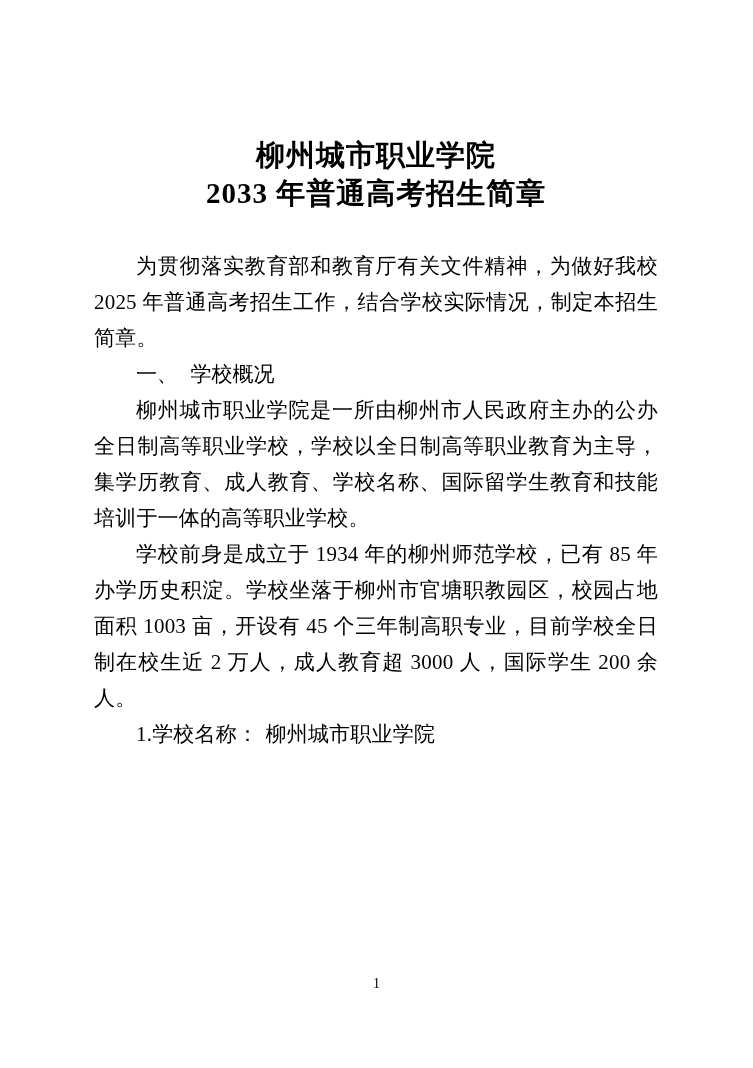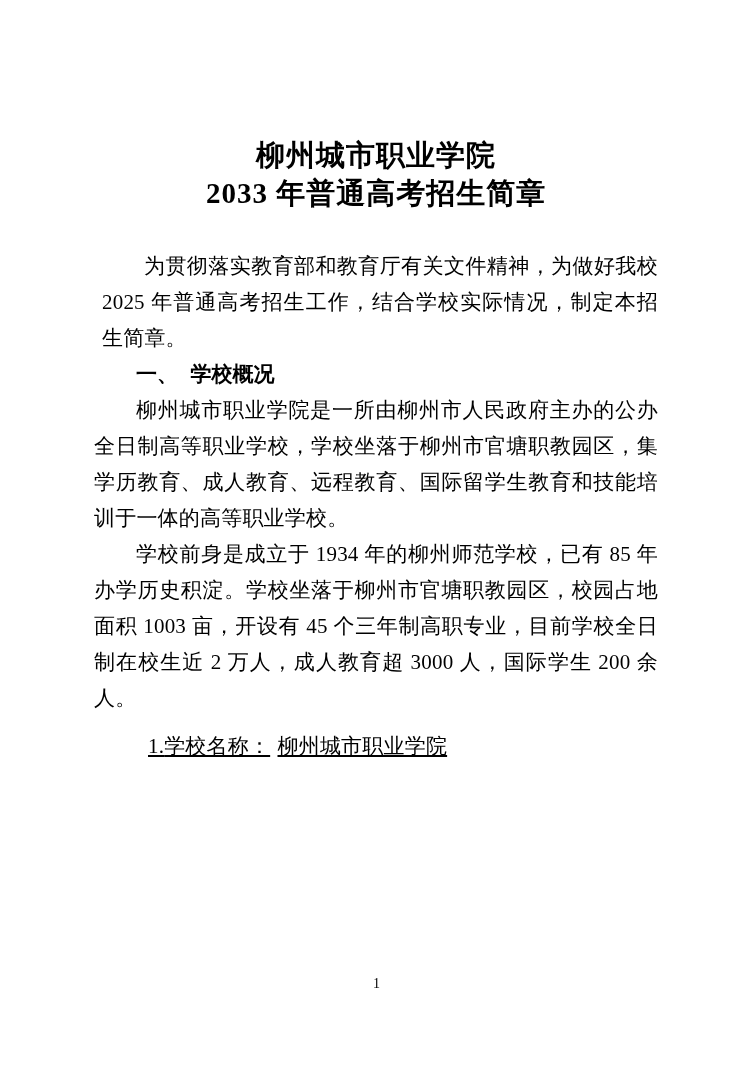--- a/index.html
+++ b/index.html
@@ -37,38 +37,36 @@
   .body-par {
     margin: 0;
     font-size: 21px;
     line-height: 36px;
     text-align: justify;
     text-indent: 2em;
     letter-spacing: 0.2px;
   }
   .intro {
     margin-top: 36px;
-    margin-left: 8px;
   }
   .section-heading {
     margin: 0;
     font-size: 21px;
-    font-weight: bold;
+    font-weight: normal;
     line-height: 36px;
     text-indent: 2em;
     font-family: "Liberation Sans", "DejaVu Sans", sans-serif;
   }
   .section-heading .section-number {
     margin-right: 0.6em;
   }
   .doc-list {
-    margin: 12px;
+    margin: 0;
     padding: 0;
     list-style: none;
-    text-decoration: underline;
   }
   .list-item {
     font-size: 21px;
     line-height: 36px;
     text-indent: 2em;
     letter-spacing: 0.2px;
   }
   .list-item .item-value {
     margin-left: 0.35em;
   }
@@ -94,21 +92,21 @@
       <span class="title-line">柳州城市职业学院</span>
       <span class="title-line">2033 年普通高考招生简章</span>
     </h1>
 
     <p class="body-par intro">为贯彻落实教育部和教育厅有关文件精神，为做好我校 2025 年普通高考招生工作，结合学校实际情况，制定本招生简章。</p>
 
     <h2 class="section-heading">
       <span class="section-number">一、</span><span class="section-title">学校概况</span>
     </h2>
 
-    <p class="body-par">柳州城市职业学院是一所由柳州市人民政府主办的公办全日制高等职业学校，学校坐落于柳州市官塘职教园区，集学历教育、成人教育、远程教育、国际留学生教育和技能培训于一体的高等职业学校。</p>
+    <p class="body-par">柳州城市职业学院是一所由柳州市人民政府主办的公办全日制高等职业学校，学校以全日制高等职业教育为主导，集学历教育、成人教育、学校名称、国际留学生教育和技能培训于一体的高等职业学校。</p>
 
     <p class="body-par">学校前身是成立于 1934 年的柳州师范学校，已有 85 年办学历史积淀。学校坐落于柳州市官塘职教园区，校园占地面积 1003 亩，开设有 45 个三年制高职专业，目前学校全日制在校生近 2 万人，成人教育超 3000 人，国际学生 200 余人。</p>
 
 
     <div class="doc-list">
       <div class="list-item">
         <span>1.</span><span>学校名称：</span><span class="item-value">柳州城市职业学院</span>
       </div>
     </div>
 

